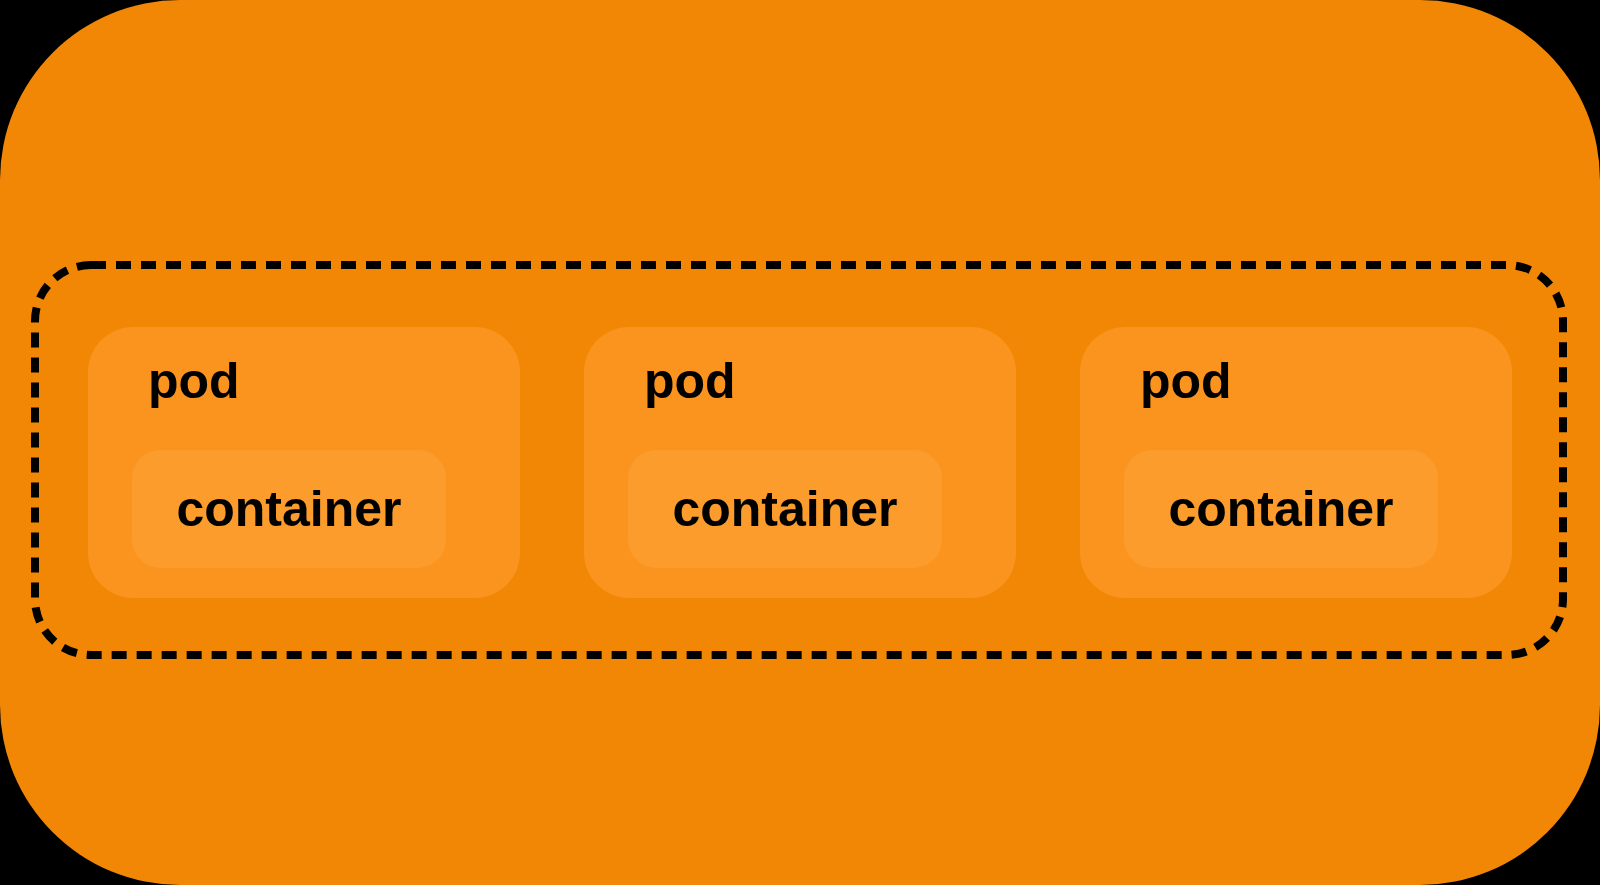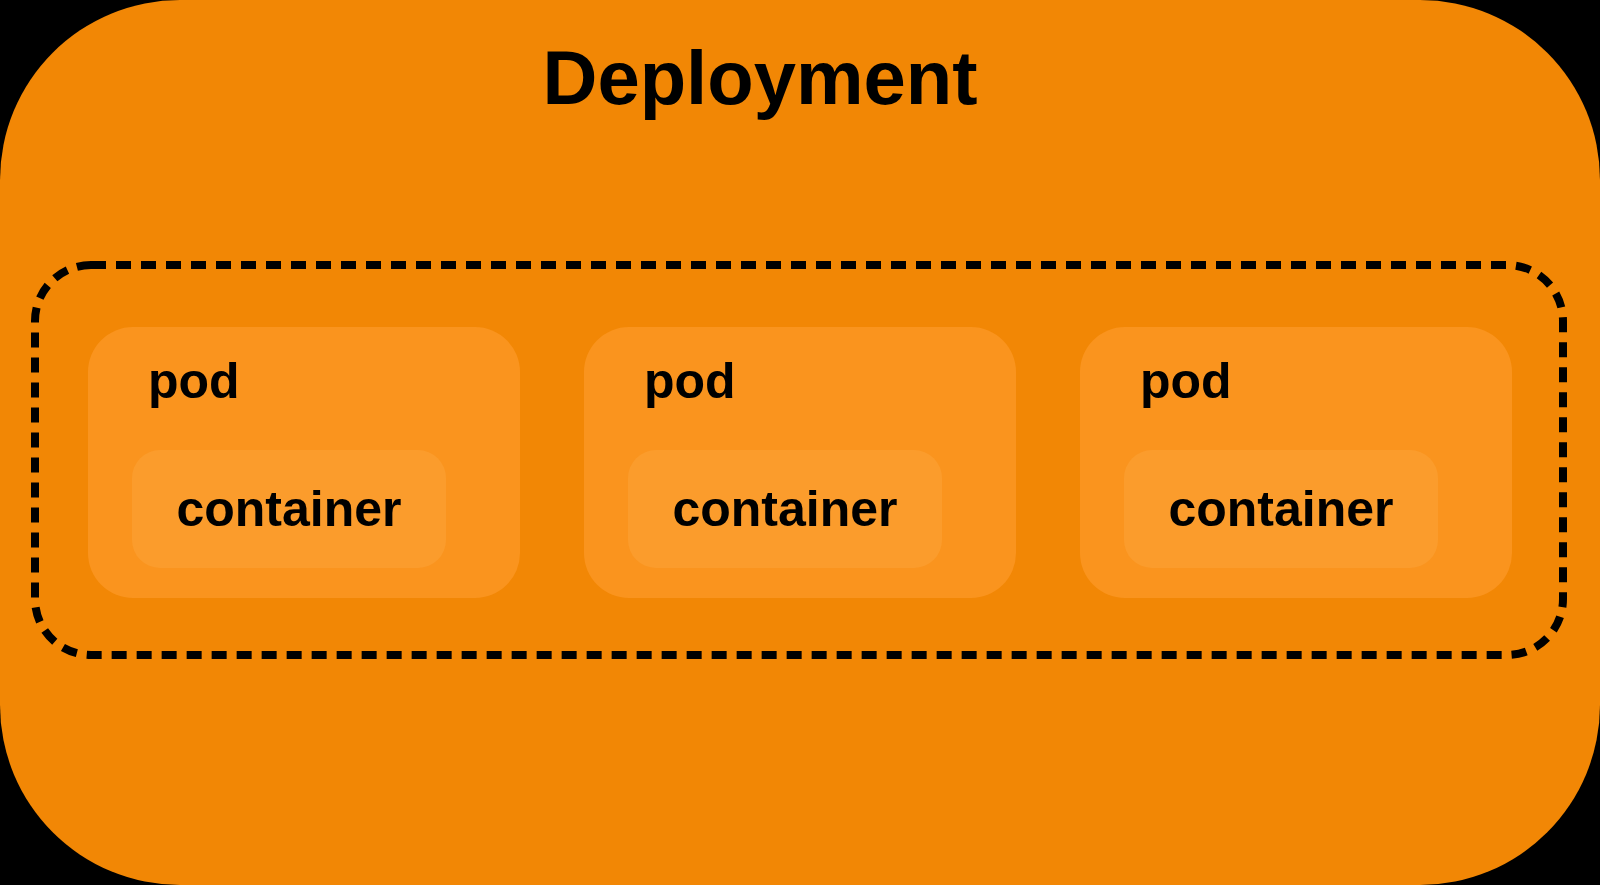--- a/index.html
+++ b/index.html
@@ -104,21 +104,20 @@
     color: var(--text-color);
   }
 </style>
 </head>
 <body>
 
 <div class="canvas">
 
   <div class="deployment-box">
 
-    <div class="deployment-title">Deployment</div>
 
     <svg class="replicaset-border" viewBox="0 0 1536 398" xmlns="http://www.w3.org/2000/svg">
       <rect x="4" y="4" width="1528" height="390" rx="56" ry="56"></rect>
     </svg>
 
     <div class="pods-row">
 
       <div class="pod-card">
         <div class="pod-label">pod</div>
         <div class="container-box">

